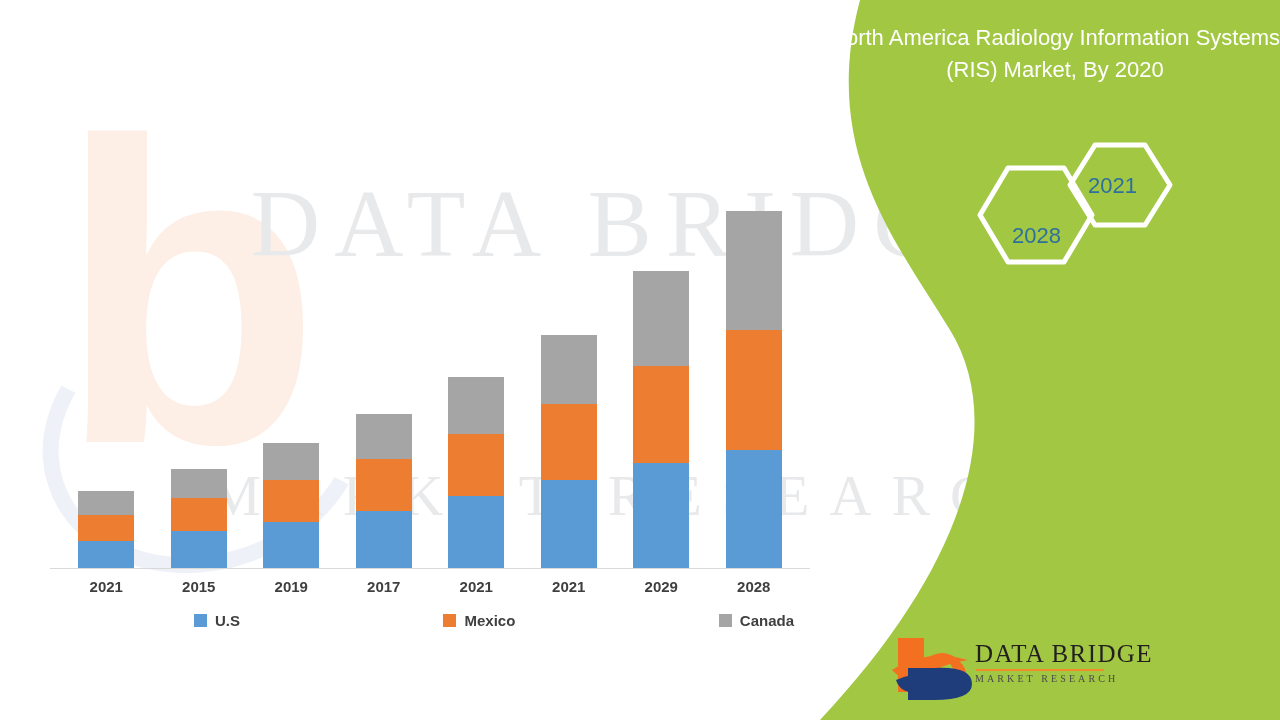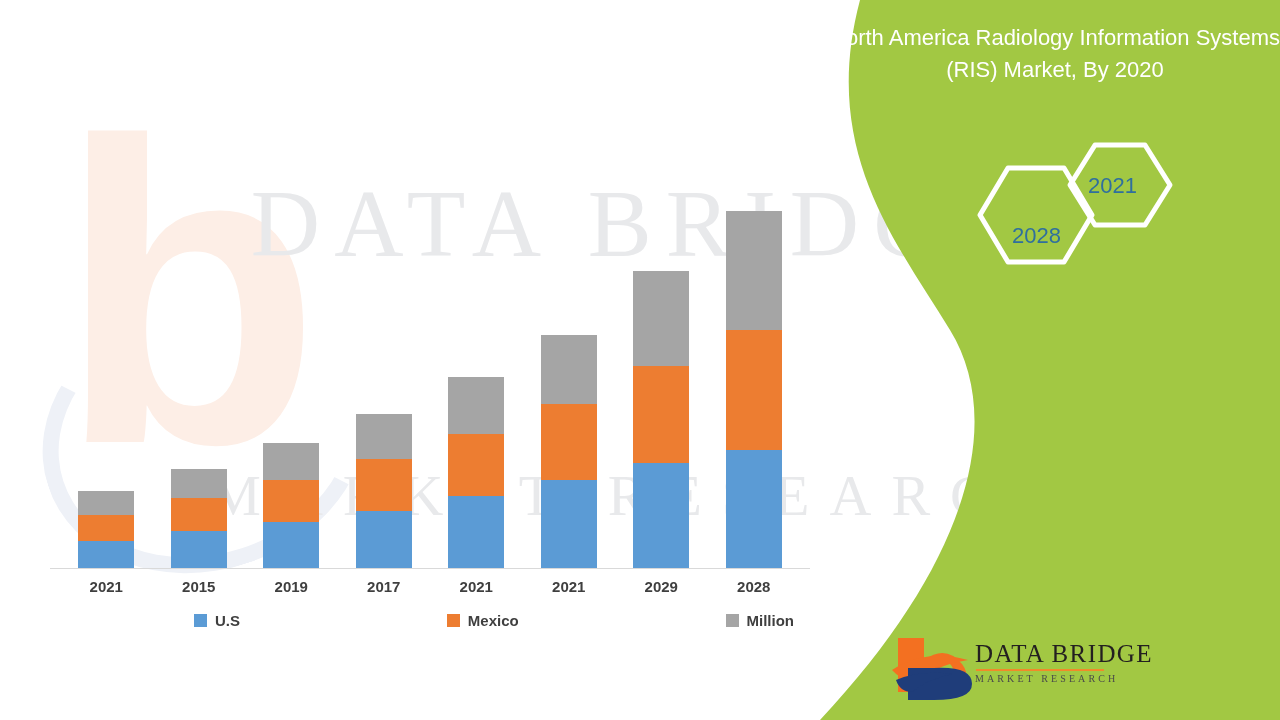--- a/index.html
+++ b/index.html
@@ -181,21 +181,21 @@
         <div class="legend-item">
           <span class="legend-swatch" style="background: rgb(91, 155, 213);"></span>
           <span class="legend-label">U.S</span>
         </div>
         <div class="legend-item">
           <span class="legend-swatch" style="background: rgb(237, 125, 49);"></span>
           <span class="legend-label">Mexico</span>
         </div>
         <div class="legend-item">
           <span class="legend-swatch" style="background: rgb(165, 165, 165);"></span>
-          <span class="legend-label">Million</span>
+          <span class="legend-label">Canada</span>
         </div>
       </div>
   </div>
 
   <div class="green-panel"></div>
   <div class="panel-title">North America Radiology Information Systems (RIS) Market, By 2020</div>
 
   <div class="hexwrap">
     <svg width="260" height="150" viewBox="0 0 260 150">
       <polygon points="20,75 48,28 104,28 132,75 104,122 48,122" fill="none" stroke="#ffffff" stroke-width="5" stroke-linejoin="round"></polygon>

